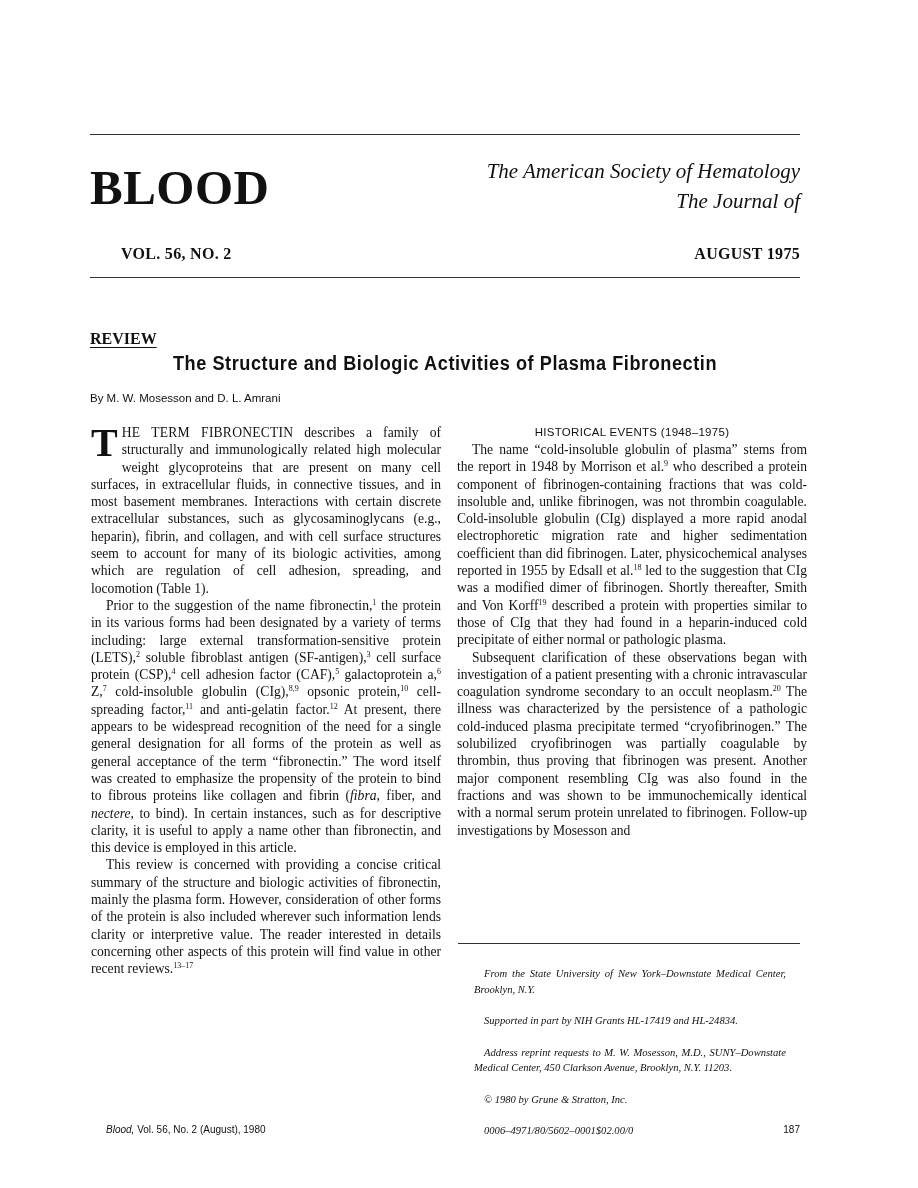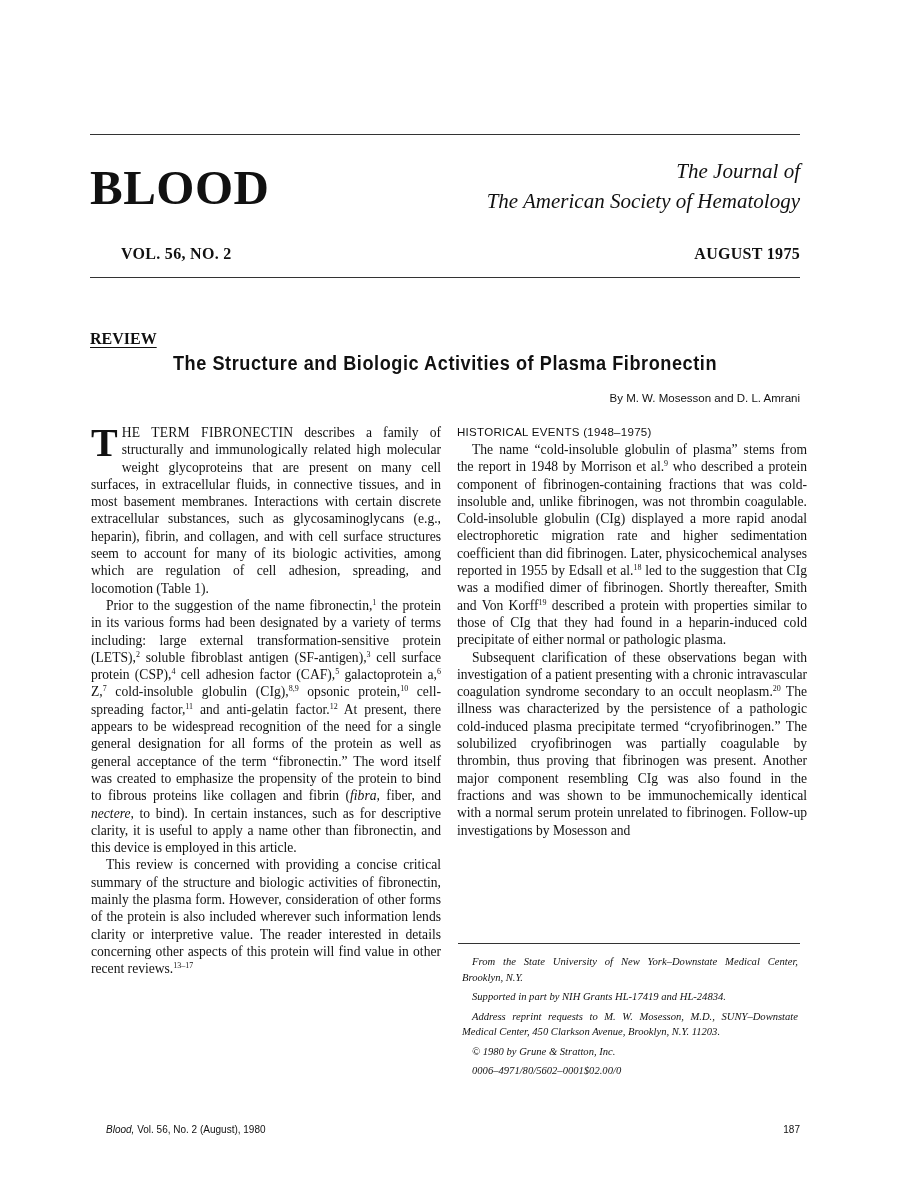--- a/index.html
+++ b/index.html
@@ -27,69 +27,69 @@
     position: absolute; left: 90px; top: 330px; font-size: 16px; font-weight: bold;
     text-decoration: underline; text-underline-offset: 3px;
   }
   .article-title {
     position: absolute; left: 90px; width: 710px; top: 352px; text-align: center;
     font-family: "Liberation Sans", "DejaVu Sans", sans-serif;
     font-size: 19.5px; font-weight: bold; letter-spacing: 0.6px;
     transform: scaleX(0.93); transform-origin: center;
   }
   .byline {
-    position: absolute; left: 90px; width: 710px; top: 392px; text-align: right;
+    position: absolute; left: 90px; width: 710px; top: 392px; text-align: left;
     font-family: "Liberation Sans", "DejaVu Sans", sans-serif; font-size: 11.5px;
   }
 
   .col {
     position: absolute; width: 350px;
     font-size: 13.6px; line-height: 17.3px; text-align: justify;
     hyphens: manual;
   }
   .col-left { left: 91px; top: 424px; }
   .col-right { left: 457px; top: 441px; }
   .col p { margin: 0; text-indent: 15px; }
   .col p.first { text-indent: 0; }
   .dropcap {
     float: left; font-size: 40px; line-height: 32px; font-weight: bold;
     margin: 3px 4px 0 0; padding: 0;
   }
   .smallcaps { letter-spacing: 0.2px; }
   sup { font-size: 8px; line-height: 0; vertical-align: 5px; }
 
   .section-head {
-    position: absolute; left: 457px; width: 350px; top: 426px; 
+    position: absolute; left: 457px; width: 350px; top: 426px; text-align: center;
     font-family: "Liberation Sans", "DejaVu Sans", sans-serif; font-size: 11.5px; letter-spacing: 0.3px;
   }
 
   #rule-foot { left: 458px; top: 943px; width: 342px; }
   .footnotes {
     position: absolute; left: 458px; top: 950px; width: 344px;
     font-style: italic; font-size: 10.6px; line-height: 15.5px; text-align: justify;
   }
-  .footnotes p { margin: 4px; text-indent: 10px; }
+  .footnotes p { margin: 16px; text-indent: 10px; }
 
   .page-footer {
     position: absolute; left: 90px; width: 710px; top: 1124px;
     font-family: "Liberation Sans", "DejaVu Sans", sans-serif; font-size: 10px;
   }
   .page-footer .cite { position: absolute; left: 16px; }
   .page-footer .cite i { font-style: italic; }
   .page-footer .pg { position: absolute; right: 0; }
 </style>
 </head>
 <body>
 
 <div class="rule" id="rule-top"></div>
 
 <div class="journal-name">BLOOD</div>
 <div class="society">
+  <div>The American Society of Hematology</div>
   <div>The Journal of</div>
-  <div>The American Society of Hematology</div>
 </div>
 
 <div class="vol">VOL. 56, NO. 2</div>
 <div class="date">AUGUST 1975</div>
 
 <div class="rule" id="rule-mid"></div>
 
 <div class="review-label">REVIEW</div>
 <div class="article-title">The Structure and Biologic Activities of Plasma Fibronectin</div>
 <div class="byline">By M. W. Mosesson and D. L. Amrani</div>

